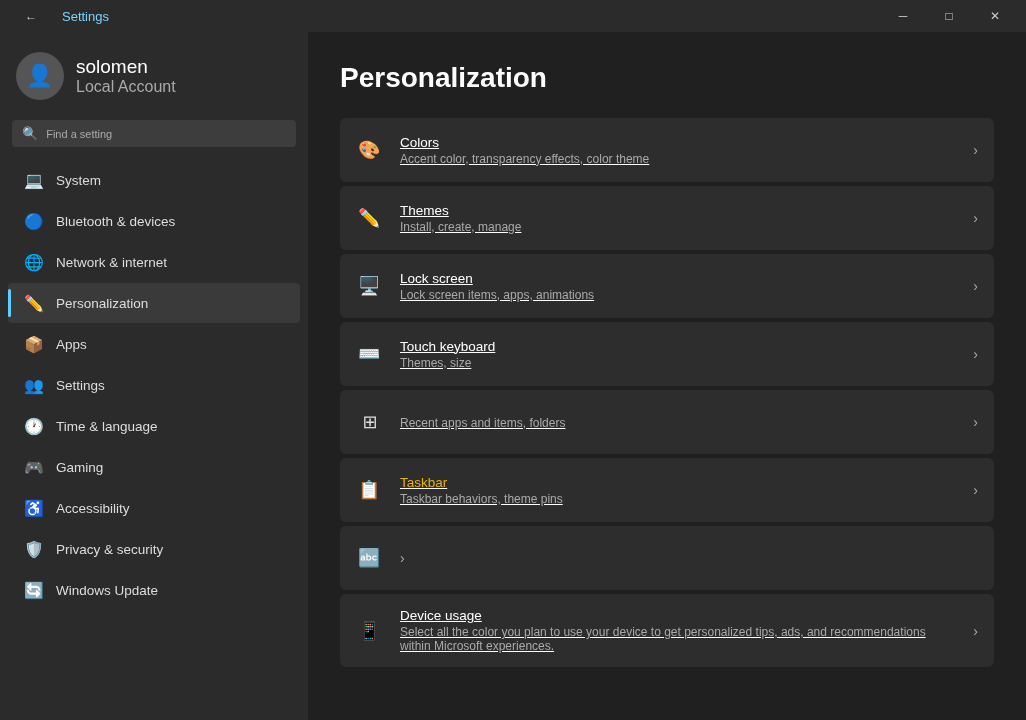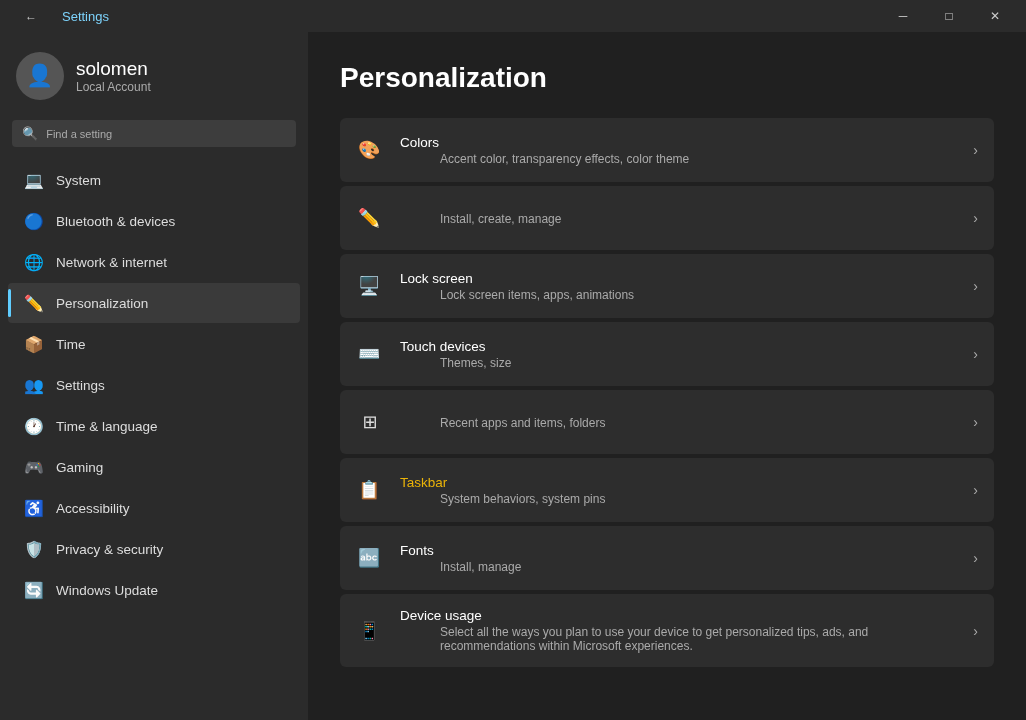--- a/index.html
+++ b/index.html
@@ -83,21 +83,21 @@
       background: #555;
       display: flex;
       align-items: center;
       justify-content: center;
       font-size: 22px;
       color: #ccc;
       flex-shrink: 0;
     }
     .user-info {}
     .user-name { font-size: 19px; font-weight: 500; }
-    .user-type { font-size: 12px; color: #aaa; }
+    .user-type { font-size: 16px; color: #aaa; }
 
     
     .search-container {
       padding: 4px 12px 12px 12px;
     }
     .search-box {
       display: flex;
       align-items: center;
       background: #3d3d3d;
       border-radius: 4px;
@@ -186,34 +186,34 @@
       height: 28px;
       display: flex;
       align-items: center;
       justify-content: center;
       font-size: 18px;
       flex-shrink: 0;
       color: #ddd;
     }
     .settings-item-text {
       flex: 1;
+      text-decoration: underline;
     }
     .settings-item-title {
       font-size: 13.5px;
       font-weight: 500;
       color: #fff;
     }
     .settings-item-title.highlighted {
       color: #eab308;
     }
     .settings-item-desc {
       font-size: 12px;
       color: #aaa;
       margin-top: 2px;
-      margin-left: 40px;
     }
     .settings-item-chevron {
       color: #aaa;
       font-size: 14px;
     }
   </style>
 </head>
 <body>
 
 <div class="titlebar">
@@ -269,21 +269,21 @@
         <div class="nav-item">
     <span class="nav-icon">🌐</span>
     <span>Network &amp; internet</span>
   </div>
         <div class="nav-item active">
     <span class="nav-icon">✏️</span>
     <span>Personalization</span>
   </div>
         <div class="nav-item">
     <span class="nav-icon">📦</span>
-    <span>Time</span>
+    <span>Apps</span>
   </div>
         <div class="nav-item">
     <span class="nav-icon">👥</span>
     <span>Settings</span>
   </div>
         <div class="nav-item">
     <span class="nav-icon">🕐</span>
     <span>Time &amp; language</span>
   </div>
         <div class="nav-item">
@@ -313,67 +313,64 @@
     <span class="settings-item-icon">🎨</span>
     <div class="settings-item-text">
       <div class="settings-item-title">Colors</div>
       <div class="settings-item-desc">Accent color, transparency effects, color theme</div>
     </div>
     <span class="settings-item-chevron">›</span>
   </div>
         <div class="settings-item">
     <span class="settings-item-icon">✏️</span>
     <div class="settings-item-text">
+      <div class="settings-item-title">Themes</div>
       <div class="settings-item-desc">Install, create, manage</div>
     </div>
     <span class="settings-item-chevron">›</span>
   </div>
         <div class="settings-item">
     <span class="settings-item-icon">🖥️</span>
     <div class="settings-item-text">
       <div class="settings-item-title">Lock screen</div>
       <div class="settings-item-desc">Lock screen items, apps, animations</div>
     </div>
     <span class="settings-item-chevron">›</span>
   </div>
         <div class="settings-item">
     <span class="settings-item-icon">⌨️</span>
     <div class="settings-item-text">
-      <div class="settings-item-title">Touch devices</div>
+      <div class="settings-item-title">Touch keyboard</div>
       <div class="settings-item-desc">Themes, size</div>
     </div>
     <span class="settings-item-chevron">›</span>
   </div>
         <div class="settings-item">
     <span class="settings-item-icon">⊞</span>
     <div class="settings-item-text">
       <div class="settings-item-desc">Recent apps and items, folders</div>
     </div>
     <span class="settings-item-chevron">›</span>
   </div>
         <div class="settings-item">
     <span class="settings-item-icon">📋</span>
     <div class="settings-item-text">
       <div class="settings-item-title highlighted">Taskbar</div>
-      <div class="settings-item-desc">System behaviors, system pins</div>
+      <div class="settings-item-desc">Taskbar behaviors, theme pins</div>
     </div>
     <span class="settings-item-chevron">›</span>
   </div>
         <div class="settings-item">
     <span class="settings-item-icon">🔤</span>
-    <div class="settings-item-text">
-      <div class="settings-item-title">Fonts</div>
-      <div class="settings-item-desc">Install, manage</div>
-    </div>
     <span class="settings-item-chevron">›</span>
   </div>
         <div class="settings-item">
     <span class="settings-item-icon">📱</span>
     <div class="settings-item-text">
       <div class="settings-item-title">Device usage</div>
-      <div class="settings-item-desc">Select all the ways you plan to use your device to get personalized tips, ads, and recommendations within Microsoft experiences.</div>
+      <div class="settings-item-desc">Select all the color you plan to use your device to get personalized tips, ads, and recommendations within Microsoft experiences.</div>
     </div>
     <span class="settings-item-chevron">›</span>
   </div>
       </div>
   </div>
 
 </div>
 
 </body></html>

